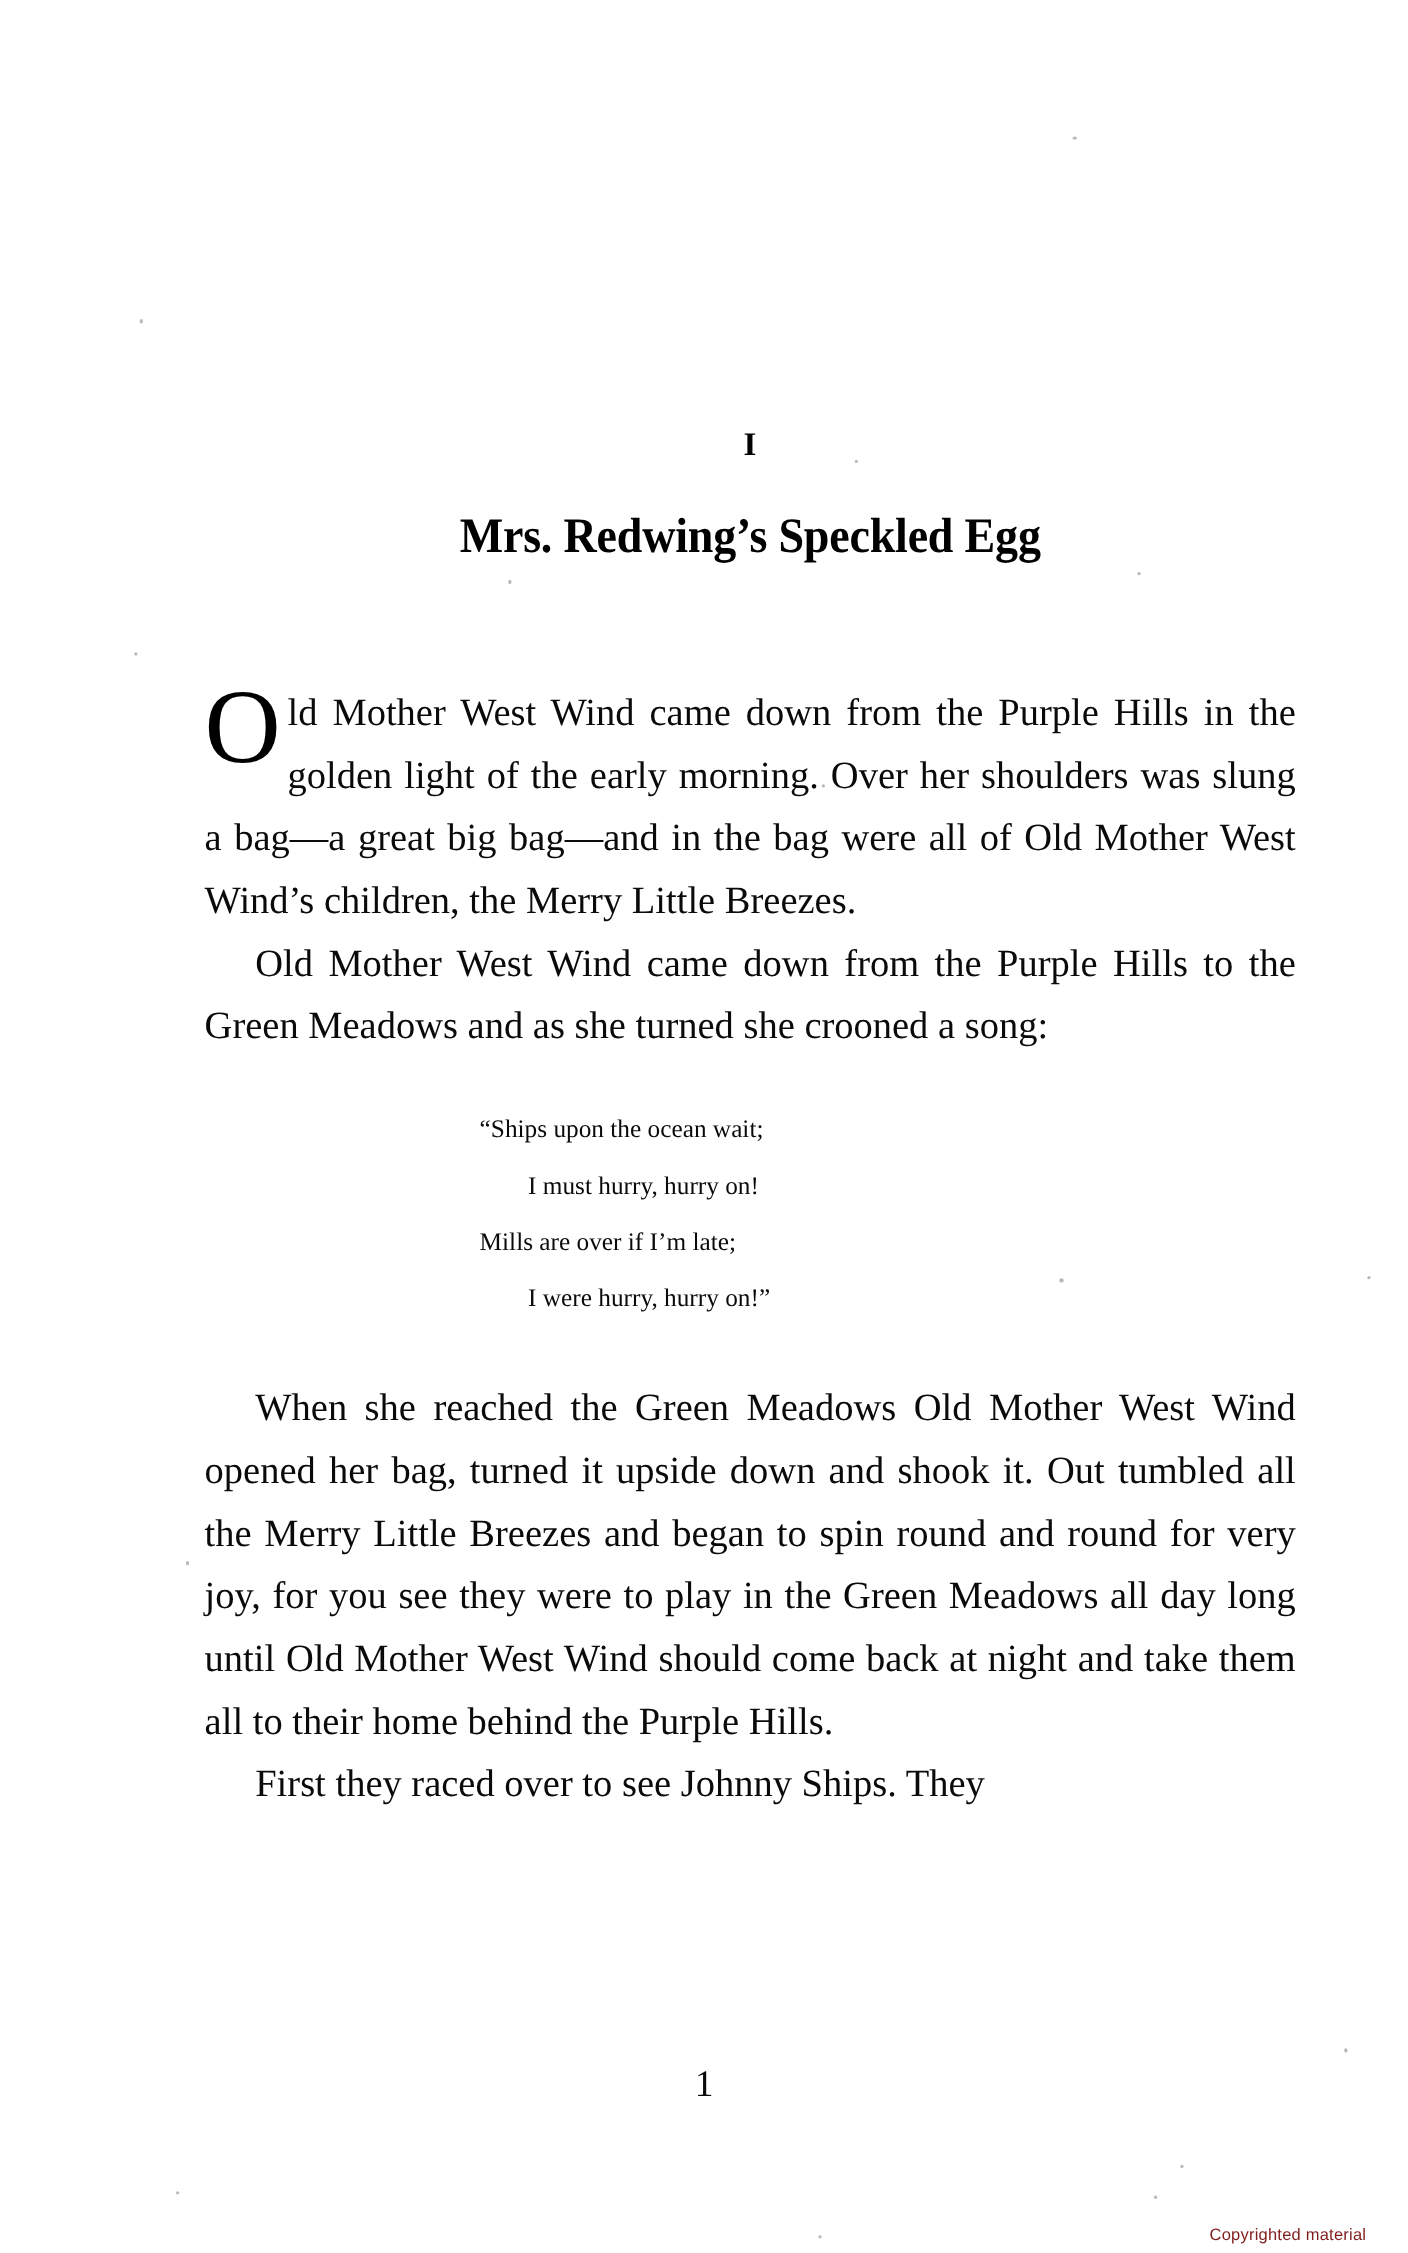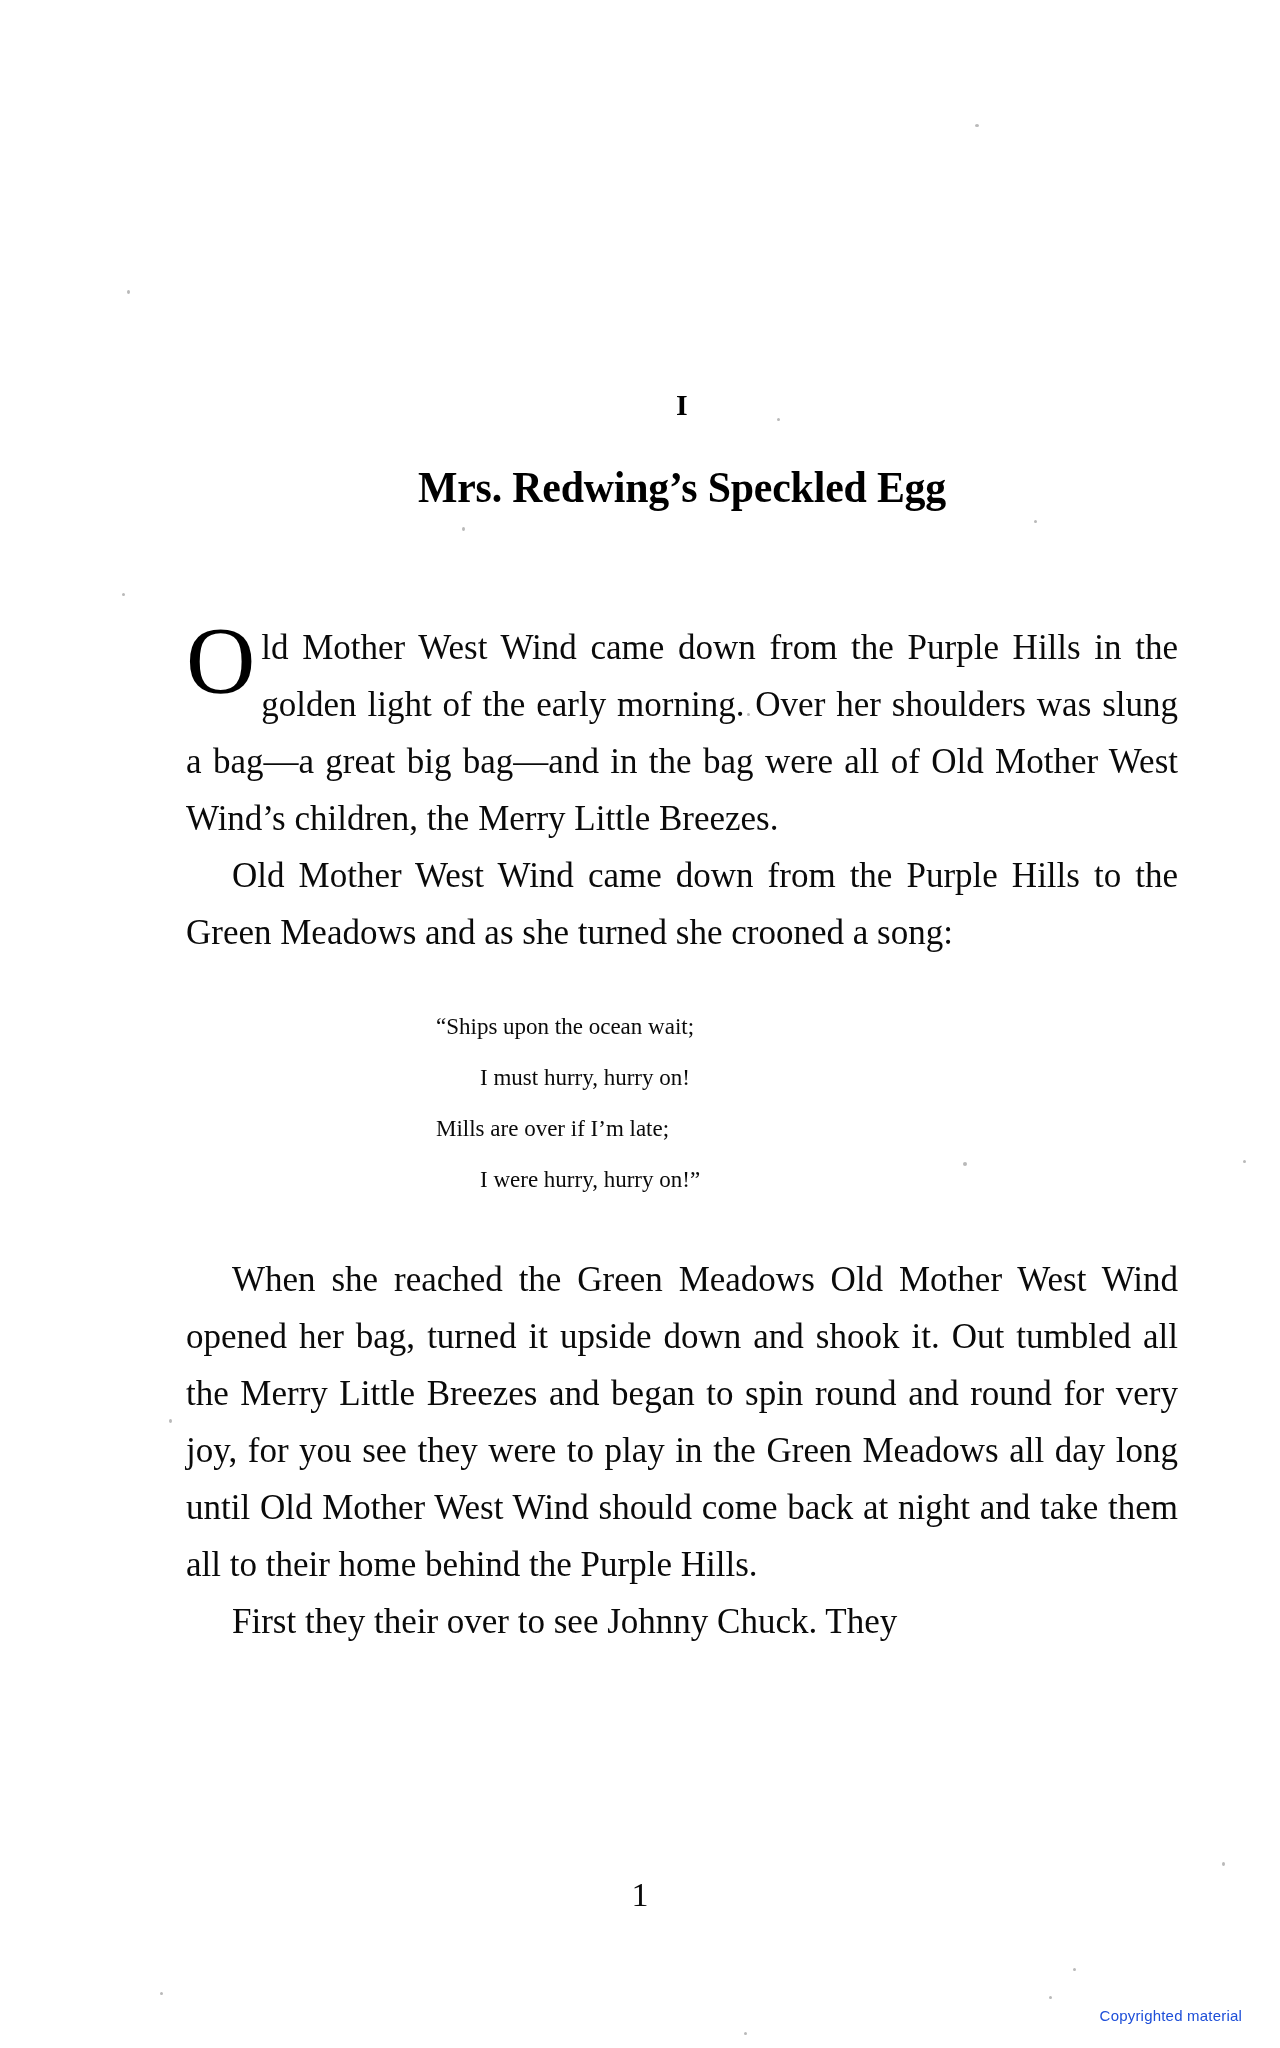--- a/index.html
+++ b/index.html
@@ -116,25 +116,25 @@
     text-align: center;
     font-size: 34px;
     line-height: 1;
     color: #0a0a0a;
   }
 
   
   .watermark {
     position: absolute;
     right: 38px;
-    bottom: 24px;
+    bottom: 8px;
     font-family: "Liberation Sans", "DejaVu Sans", sans-serif;
     font-size: 15px;
     letter-spacing: 0.2px;
-    color: #1d4ed8;
+    color: #7f1d1d;
     white-space: nowrap;
   }
 </style>
 </head>
 <body>
 
 <div class="page">
 
   <div class="speck" style="left:127px;  top:290px;  width:3px; height:4px;"></div>
   <div class="speck" style="left:975px;  top:124px;  width:4px; height:3px;"></div>
@@ -173,21 +173,21 @@
         <span class="vline in">I must hurry, hurry on!</span>
         <span class="vline">Mills are over if I’m late;</span>
         <span class="vline in">I were hurry, hurry on!”</span>
       </div>
 
       <p class="para indent">
         <span>When she reached the Green Meadows Old Mother West Wind opened her bag, turned it upside down and shook it. Out tumbled all the Merry Little Breezes and began to spin round and round for very joy, for you see they were to play in the Green Meadows all day long until Old Mother West Wind should come back at night and take them all to their home behind the Purple Hills.</span>
       </p>
 
       <p class="para indent last-line-left">
-        <span>First they their over to see Johnny Chuck. They</span>
+        <span>First they raced over to see Johnny Ships. They</span>
       </p>
 
     </div>
   </div>
 
   <div class="folio">1</div>
 
   <div class="watermark">Copyrighted material</div>
 
 </div>

